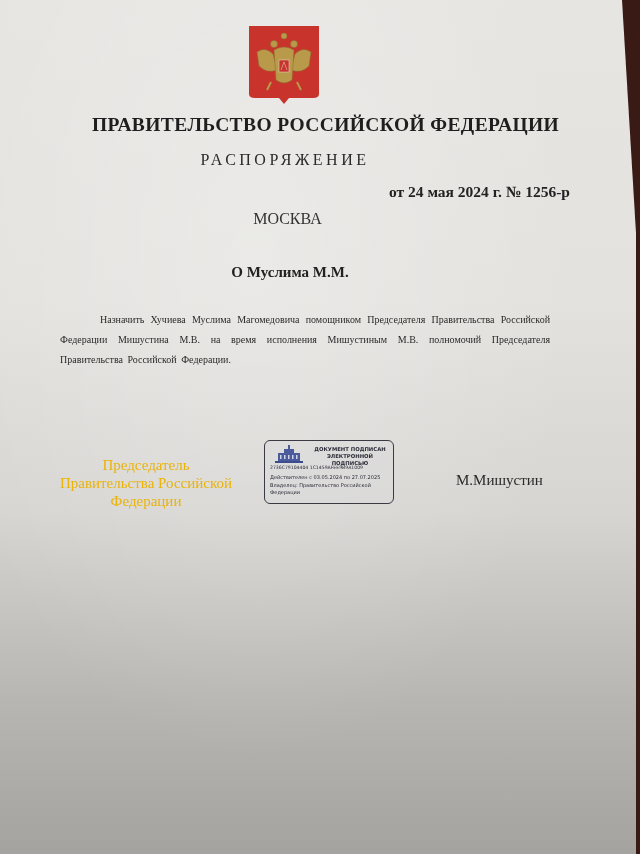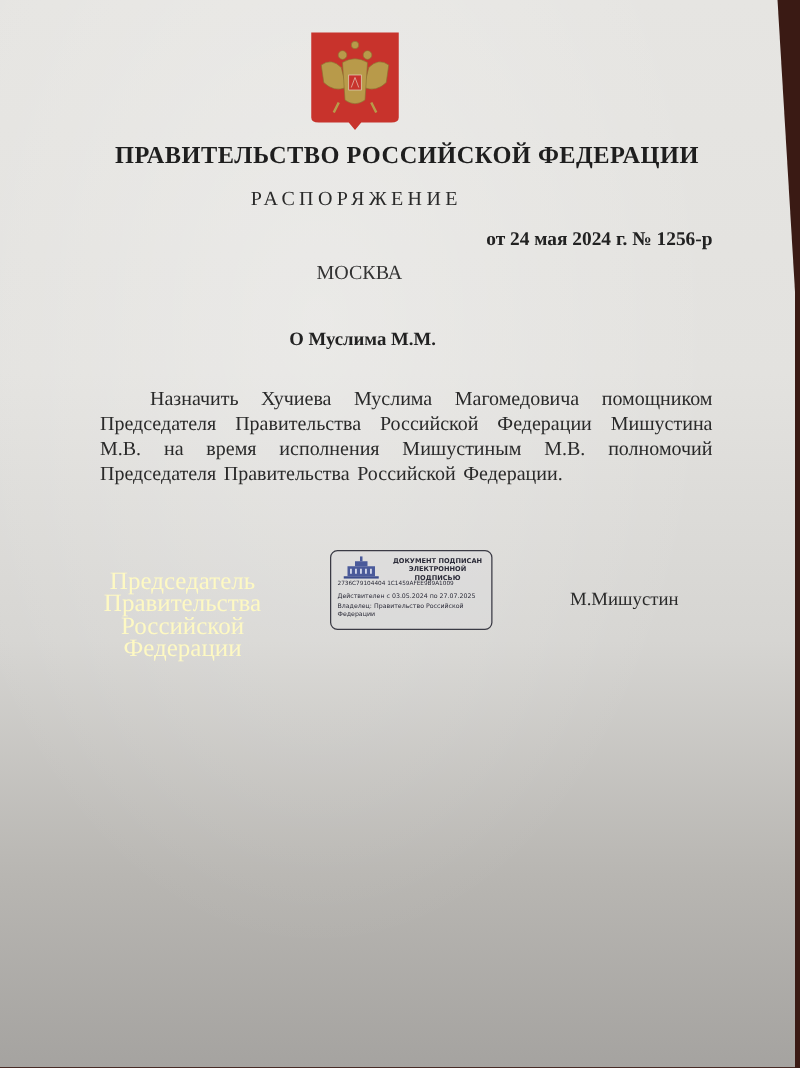--- a/index.html
+++ b/index.html
@@ -22,25 +22,24 @@
     position: absolute; left: 247px; top: 24px; width: 74px; height: 82px;
   }
   .abs { position: absolute; white-space: nowrap; }
   .gov-title { left: 92px; top: 114px; font-size: 19.5px; font-weight: bold; letter-spacing: 0.4px; color: #1e1e1e; }
   .doc-type { left: 0; width: 570px; text-align: center; top: 151px; font-size: 16px; letter-spacing: 3.5px; color: #2a2a2a; }
   .doc-date { left: 0; width: 570px; text-align: right; top: 183px; font-size: 15.5px; font-weight: bold; color: #222; }
   .doc-city { left: 0; width: 575px; text-align: center; top: 210px; font-size: 16px; color: #333; }
   .subject { left: 0; width: 580px; text-align: center; top: 264px; font-size: 15px; font-weight: bold; color: #222; }
   .body-text {
     position: absolute; left: 60px; top: 310px; width: 490px;
-    font-size: 16px; line-height: 20px; text-align: justify; text-indent: 40px; color: #2a2a2a;
+    font-size: 10px; line-height: 20px; text-align: justify; text-indent: 40px; color: #2a2a2a;
     word-spacing: 2px;
-    margin-left: 20px;
   }
-  .signer-title { left: 56px; top: 456px; width: 180px; text-align: center; font-size: 20px; line-height: 18px; color: #fef9c3; white-space: normal; }
+  .signer-title { left: 56px; top: 456px; width: 180px; text-align: center; font-size: 15px; line-height: 18px; color: #eab308; white-space: normal; }
   .signer-name { left: 438px; top: 472px; font-size: 15px; color: #2a2a2a; margin-left: 18px; }
   .stamp {
     position: absolute; left: 264px; top: 440px; width: 130px; height: 64px;
     border: 1.5px solid #3a3a44; border-radius: 6px; box-sizing: border-box;
     font-family: "DejaVu Sans", "Liberation Sans", sans-serif; color: #2b2b38;
     background: rgba(220,220,222,0.3);
   }
   .stamp-icon { position: absolute; left: 8px; top: 4px; width: 32px; height: 18px; }
   .stamp-heading { position: absolute; left: 44px; top: 5px; width: 82px; text-align: center; font-size: 5.3px; font-weight: bold; line-height: 7px; }
   .stamp-line { position: absolute; left: 5px; font-size: 4.6px; white-space: nowrap; }

